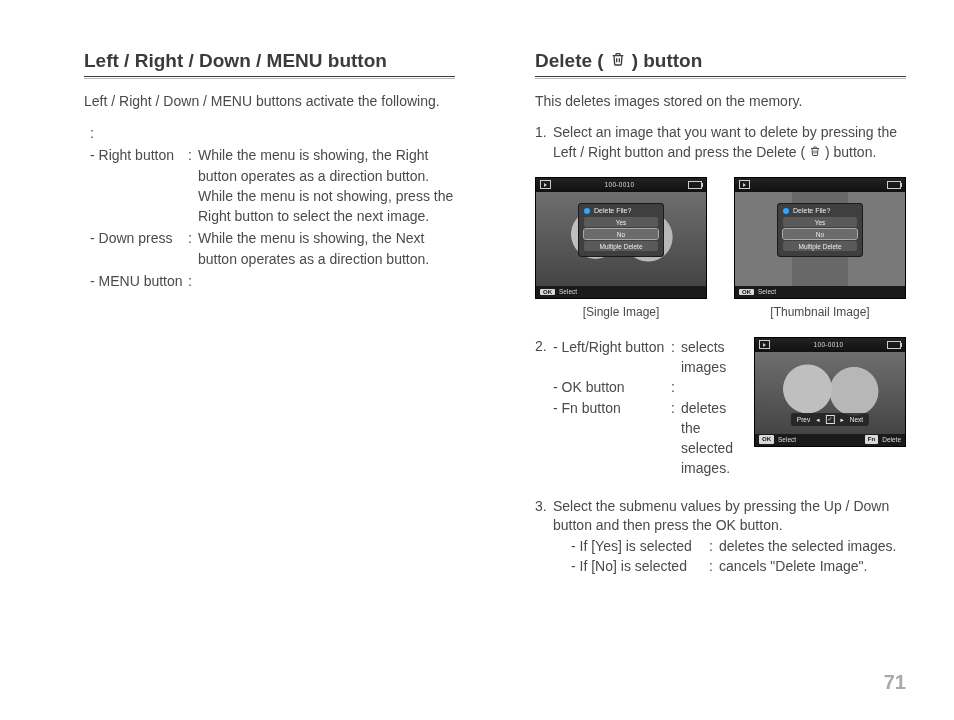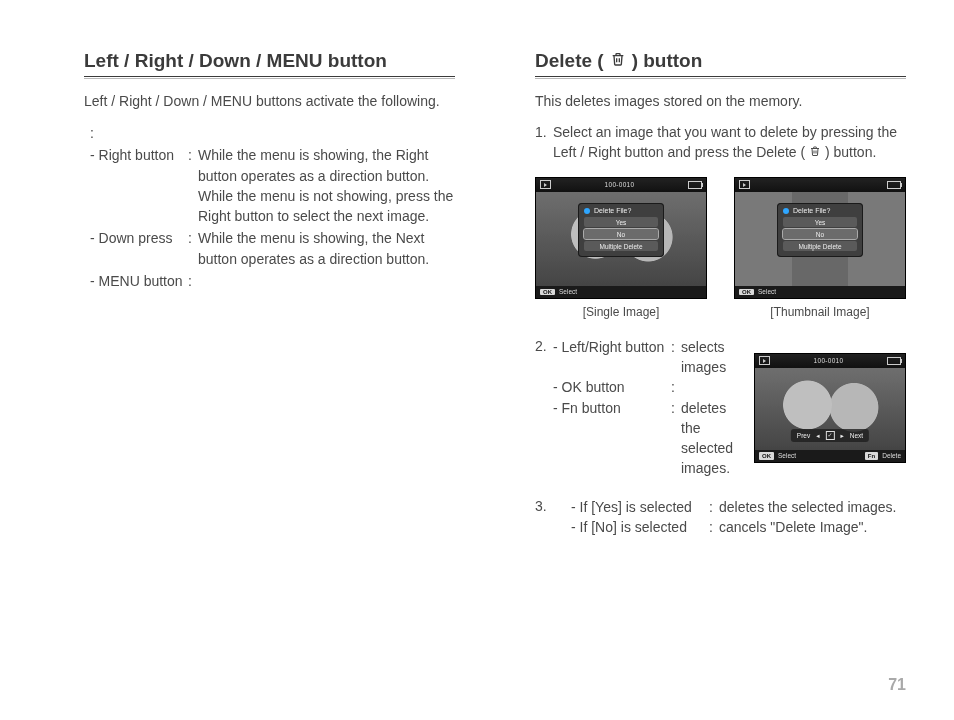--- a/index.html
+++ b/index.html
@@ -56,24 +56,24 @@
   .step .body{flex:1 1 auto}
   .sub{margin-left:18px;color:var(--ink-soft)}
   .sub-row{display:flex;line-height:1.45}
   .sub-row .label{width:118px;flex:0 0 118px;white-space:nowrap}
   .sub-row .colon{width:10px;flex:0 0 10px}
   .shot-row{display:flex;gap:22px;justify-content:space-between;margin:10px 0 18px 0}
   .shot-block{display:flex;flex-direction:column;align-items:center;gap:6px}
   .caption{font-size:12px;color:var(--ink-soft)}
   .pnum{
     position:absolute;right:48px;bottom:26px;
-    color:var(--page-num);font-weight:700;font-size:16px;
+    color:var(--page-num);font-weight:700;font-size:20px;
   }
   .trash{display:inline-block;vertical-align:middle}
-  .step2-wrap{display:flex;gap:16px;align-items:center}
+  .step2-wrap{display:flex;gap:16px;align-items:flex-start}
   .step2-wrap .left{flex:1 1 auto}
   .step2-wrap .right{flex:0 0 auto}
   
   .lcd{
     width:170px;height:120px;border:1px solid #000;
     position:relative;background:var(--lcd-bg);
     font-size:8px;color:#eee;
     overflow:hidden;
   }
   .lcd .topbar{
@@ -291,20 +291,21 @@
               </div>
             </div>
           </div>
         </div>
       </div>
     </div>
 
     <div class="step" style="margin-top:18px">
       <div class="num">3.</div>
       <div class="body">
+        <div>Select the submenu values by pressing the Up / Down button and then press the OK button.</div>
         <div class="sub">
           <div class="sub-row">
             <div class="label" style="width:138px;flex-basis:138px">- If [Yes] is selected</div>
             <div class="colon">:</div>
             <div>deletes the selected images.</div>
           </div>
           <div class="sub-row">
             <div class="label" style="width:138px;flex-basis:138px">- If [No] is selected</div>
             <div class="colon">:</div>
             <div>cancels "Delete Image".</div>

